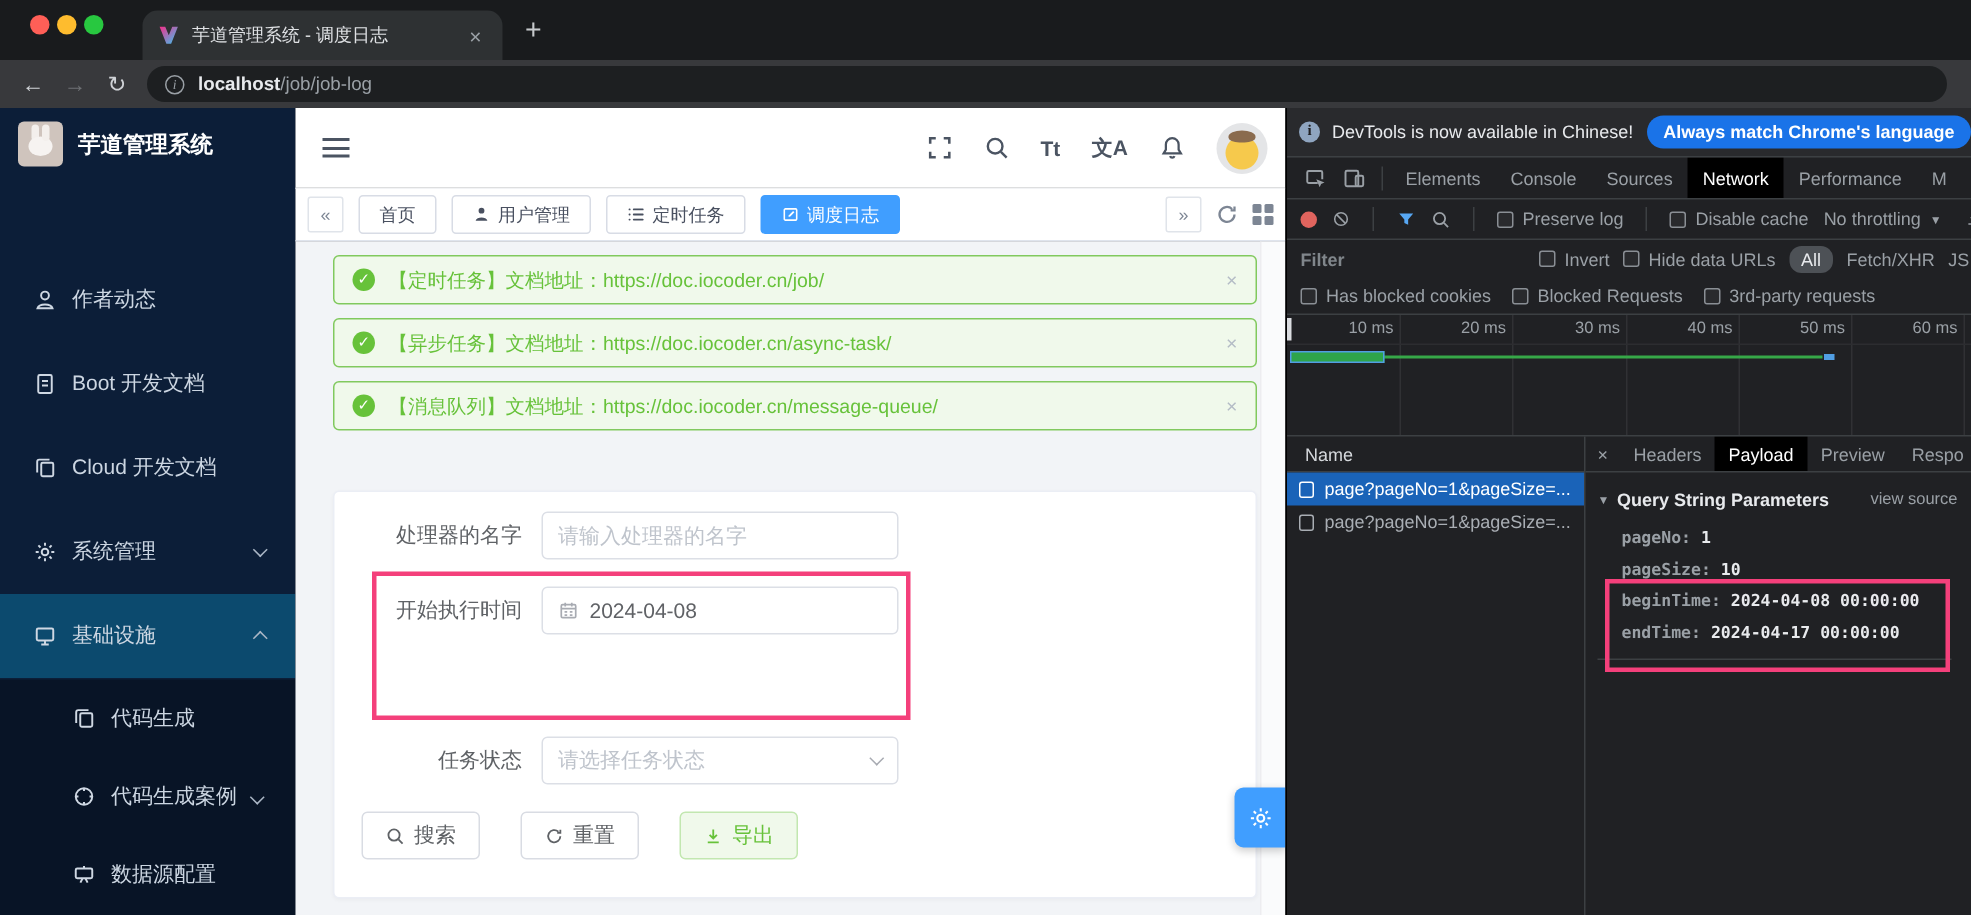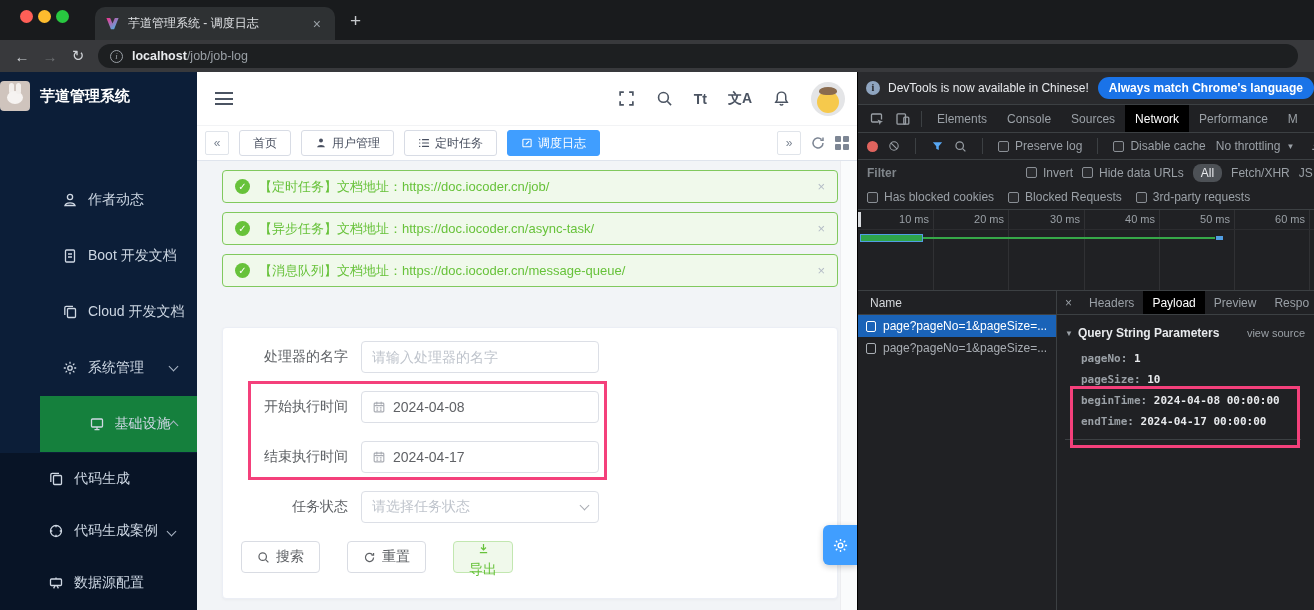--- a/index.html
+++ b/index.html
@@ -18,30 +18,30 @@
   .toolbar { left:0; top:40px; width:1314px; height:32px; background:#38393c; display:flex; align-items:center; }
   .navbtn { font-size:15px; color:#cfd2d6; width:28px; text-align:center; }
   .navbtn.disabled { color:#6e7174; }
   .urlpill { margin-left:6px; width:1200px; height:24px; background:#1d1f21; border-radius:12px; display:flex; align-items:center; padding:0 12px; font-size:12.5px; }
   .urlinfo { width:13px; height:13px; border:1.2px solid #9aa0a6; border-radius:50%; color:#9aa0a6; font-size:9px; line-height:11px; text-align:center; margin-right:9px; font-style:italic; font-family:"Liberation Serif",serif; }
   .urlhost { color:#e8eaed; font-weight:bold; }
   .urlpath { color:#9aa0a6; }
 
   
   .sidebar { left:0; top:72px; width:197px; height:538px; background:#0c1e38; color:#ccd6e2; overflow:hidden; }
-  .logo-row { display:flex; align-items:center; height:48px; }
+  .logo-row { display:flex; align-items:center; height:48px; padding-left:12px; }
   .logo-av { width:30px; height:30px; border-radius:4px; background:#cfc4bd; position:relative; overflow:hidden; }
   .logo-av:before, .logo-av:after { content:""; position:absolute; top:2px; width:5px; height:11px; background:#f3efec; border-radius:3px; }
   .logo-av:before{ left:9px; } .logo-av:after{ left:16px; }
   .logo-av i { position:absolute; left:7px; top:10px; width:16px; height:13px; background:#f6f3f1; border-radius:50%; }
   .logo-title { margin-left:10px; color:#fff; font-size:15px; font-weight:bold; }
   .menu { position:absolute; left:0; top:100px; width:197px; }
-  .mitem { height:56px; display:flex; align-items:center; padding-left:22px; font-size:14px; position:relative;margin-left:40px; }
+  .mitem { height:56px; display:flex; align-items:center; padding-left:22px; font-size:14px; position:relative; }
   .mitem .ic { width:16px; height:16px; margin-right:10px; color:#cfd8e3; flex:none; }
-  .mitem.open { background:#15803d;justify-content:center; }
+  .mitem.open { background:#0c4a6e; }
   .chev { position:absolute; right:20px; width:7px; height:7px; border-right:1.5px solid #aab6c5; border-bottom:1.5px solid #aab6c5; }
   .chev.down { transform:rotate(45deg); top:23px; }
   .chev.up { transform:rotate(-135deg); top:26px; }
   .chev.inline { position:static; margin-left:10px; transform:rotate(45deg); }
   .submenu { position:absolute; left:0; top:381px; width:197px; background:#081426; }
   .smitem { height:52px; display:flex; align-items:center; padding-left:48px; font-size:14px; }
   .smitem .ic { width:16px; height:16px; margin-right:10px; color:#cfd8e3; flex:none; }
 
   
   .appheader { left:197px; top:72px; width:660px; height:53px; background:#fff; display:flex; align-items:center; }
@@ -76,21 +76,21 @@
   .frow { position:absolute; left:0; display:flex; align-items:center; height:32px; }
   .flabel { width:125px; text-align:right; font-size:14px; color:#5f6266; margin-right:13px; }
   .finput { width:238px; height:32px; border:1px solid #dcdfe6; border-radius:4px; display:flex; align-items:center; padding:0 10px; font-size:14px; background:#fff; gap:7px; }
   .finput input { border:none; outline:none; width:100%; font-size:14px; color:#606266; font-family:inherit; background:transparent; }
   .finput input::placeholder { color:#bfc4cc; }
   .finput .ph { color:#bfc4cc; flex:1; }
   .finput .val { color:#606266; }
   .finput .ic { width:14px; height:14px; color:#a8abb2; flex:none; }
   .fbtn { height:32px; border:1px solid #d9dce3; border-radius:4px; background:#fff; display:flex; align-items:center; padding:0 15px; gap:6px; font-size:14px; color:#5f6266; }
   .fbtn .ic { width:13px; height:13px; }
-  .fbtn.export { background:#f0f9eb; border-color:#c2e7b0; color:#67c23a;flex-direction:column; }
+  .fbtn.export { background:#f0f9eb; border-color:#c2e7b0; color:#67c23a; }
   .fab { left:823px; top:525px; width:34px; height:40px; background:#409eff; border-radius:6px 0 0 6px; display:flex; align-items:center; justify-content:center; color:#fff; box-shadow:0 2px 6px rgba(0,0,0,.2); }
   .fab .ic { width:17px; height:17px; }
 
   
   .devtools { left:857px; top:72px; width:457px; height:538px; background:#202124; color:#9aa0a6; font-size:12px; border-left:1px solid #000; overflow:hidden; }
   .dt-banner { position:absolute; left:0; top:0; width:457px; height:33px; background:#292a2d; border-bottom:1px solid #3c4043; display:flex; align-items:center; padding:0 8px; white-space:nowrap; overflow:hidden; }
   .info-ic { width:14px; height:14px; border-radius:50%; background:#8fa5c0; color:#202124; font-weight:bold; font-size:10px; line-height:14px; text-align:center; flex:none; font-family:"Liberation Serif",serif; }
   .dt-banner .btxt { color:#e8eaed; margin-left:8px; font-size:12px; }
   .bluebtn { background:#1a73e8; color:#fff; font-weight:bold; font-size:12px; border-radius:13px; padding:4px 11px; flex:none; }
   .dt-banner .bluebtn.first { margin-left:9px; }
@@ -377,32 +377,20 @@
       <span class="finput">
         <span class="ic">
             <svg viewBox="0 0 16 16" fill="none" stroke="currentColor" stroke-width="1.3">
               <rect x="2.5" y="3.5" width="11" height="10" rx="1"></rect>
               <path d="M2.5 6.5h11M5.5 2v3M10.5 2v3M5 9h2M9 9h2M5 11.5h2M9 11.5h2"></path>
             </svg>
           </span>
         <span class="val">2024-04-08</span>
       </span>
     </div>
-    <div class="frow" style="top:113px">
-      <span class="flabel">结束执行时间</span>
-      <span class="finput">
-        <span class="ic">
-            <svg viewBox="0 0 16 16" fill="none" stroke="currentColor" stroke-width="1.3">
-              <rect x="2.5" y="3.5" width="11" height="10" rx="1"></rect>
-              <path d="M2.5 6.5h11M5.5 2v3M10.5 2v3M5 9h2M9 9h2M5 11.5h2M9 11.5h2"></path>
-            </svg>
-          </span>
-        <span class="val">2024-04-17</span>
-      </span>
-    </div>
     <div class="frow" style="top:163px">
       <span class="flabel">任务状态</span>
       <span class="finput">
         <span class="ph">请选择任务状态</span>
         <span class="chev down" style="position:static;border-color:#a8abb2;transform:rotate(45deg);margin-top:-4px"></span>
       </span>
     </div>
     <div class="frow" style="top:213px;left:18px;gap:27px">
       <span class="fbtn">
         <span class="ic">

